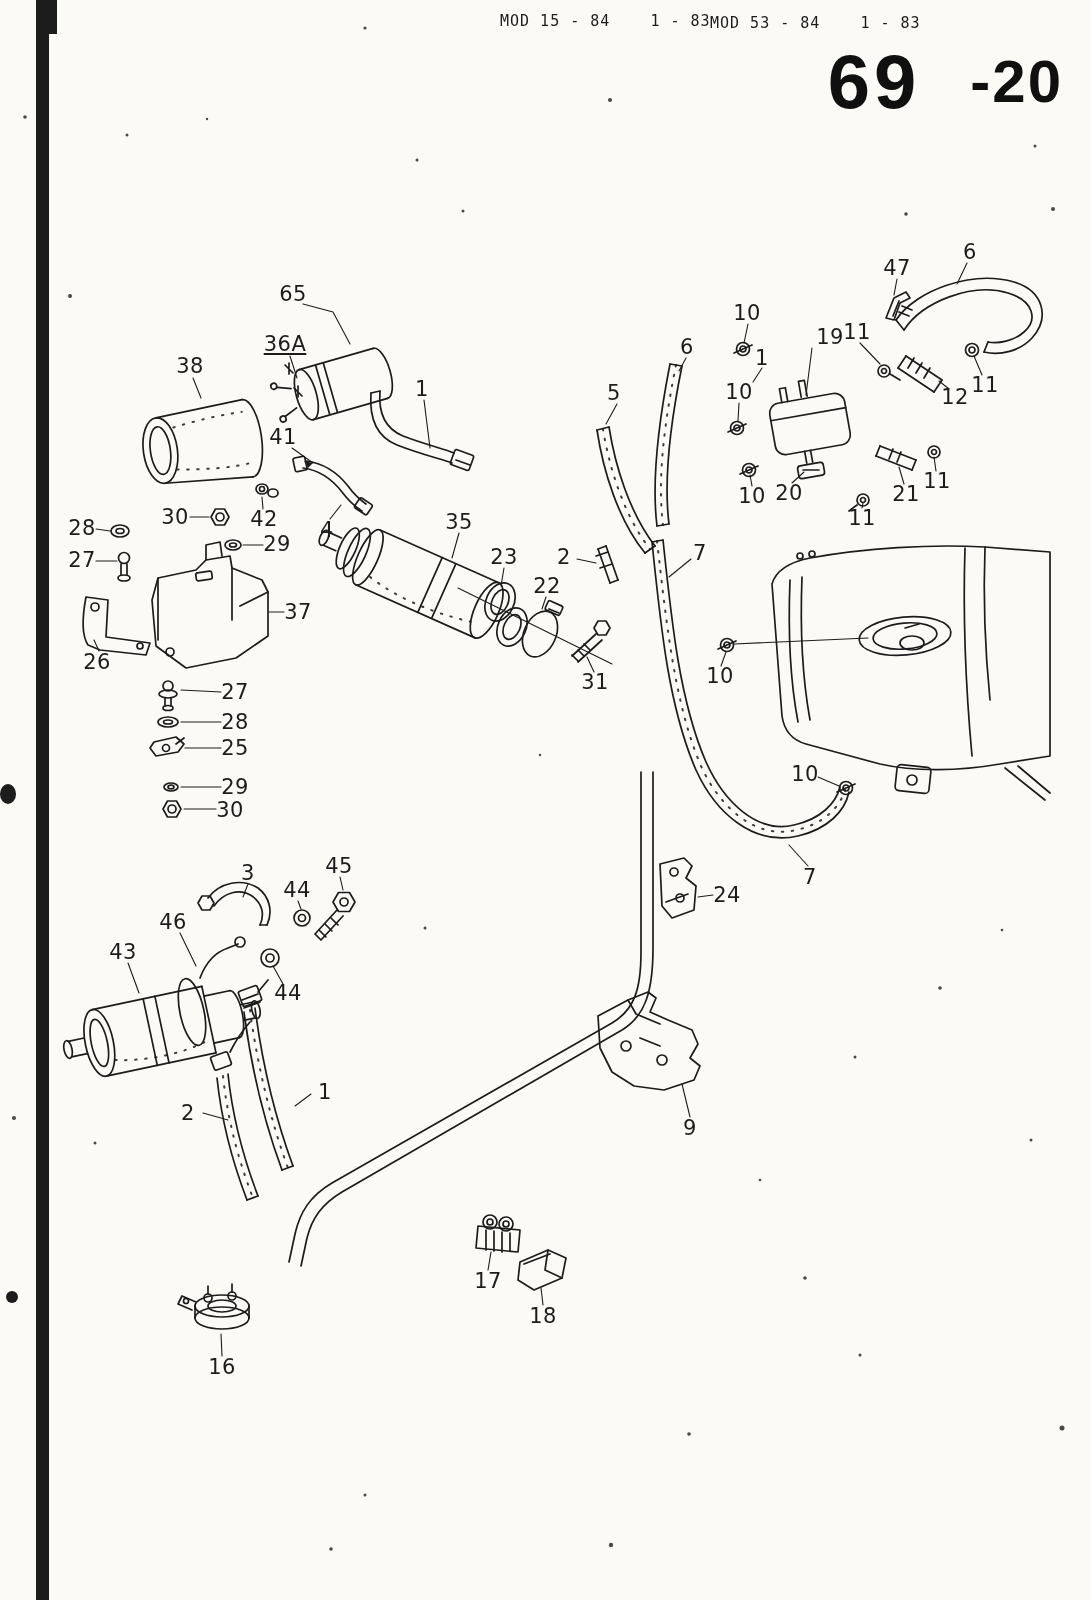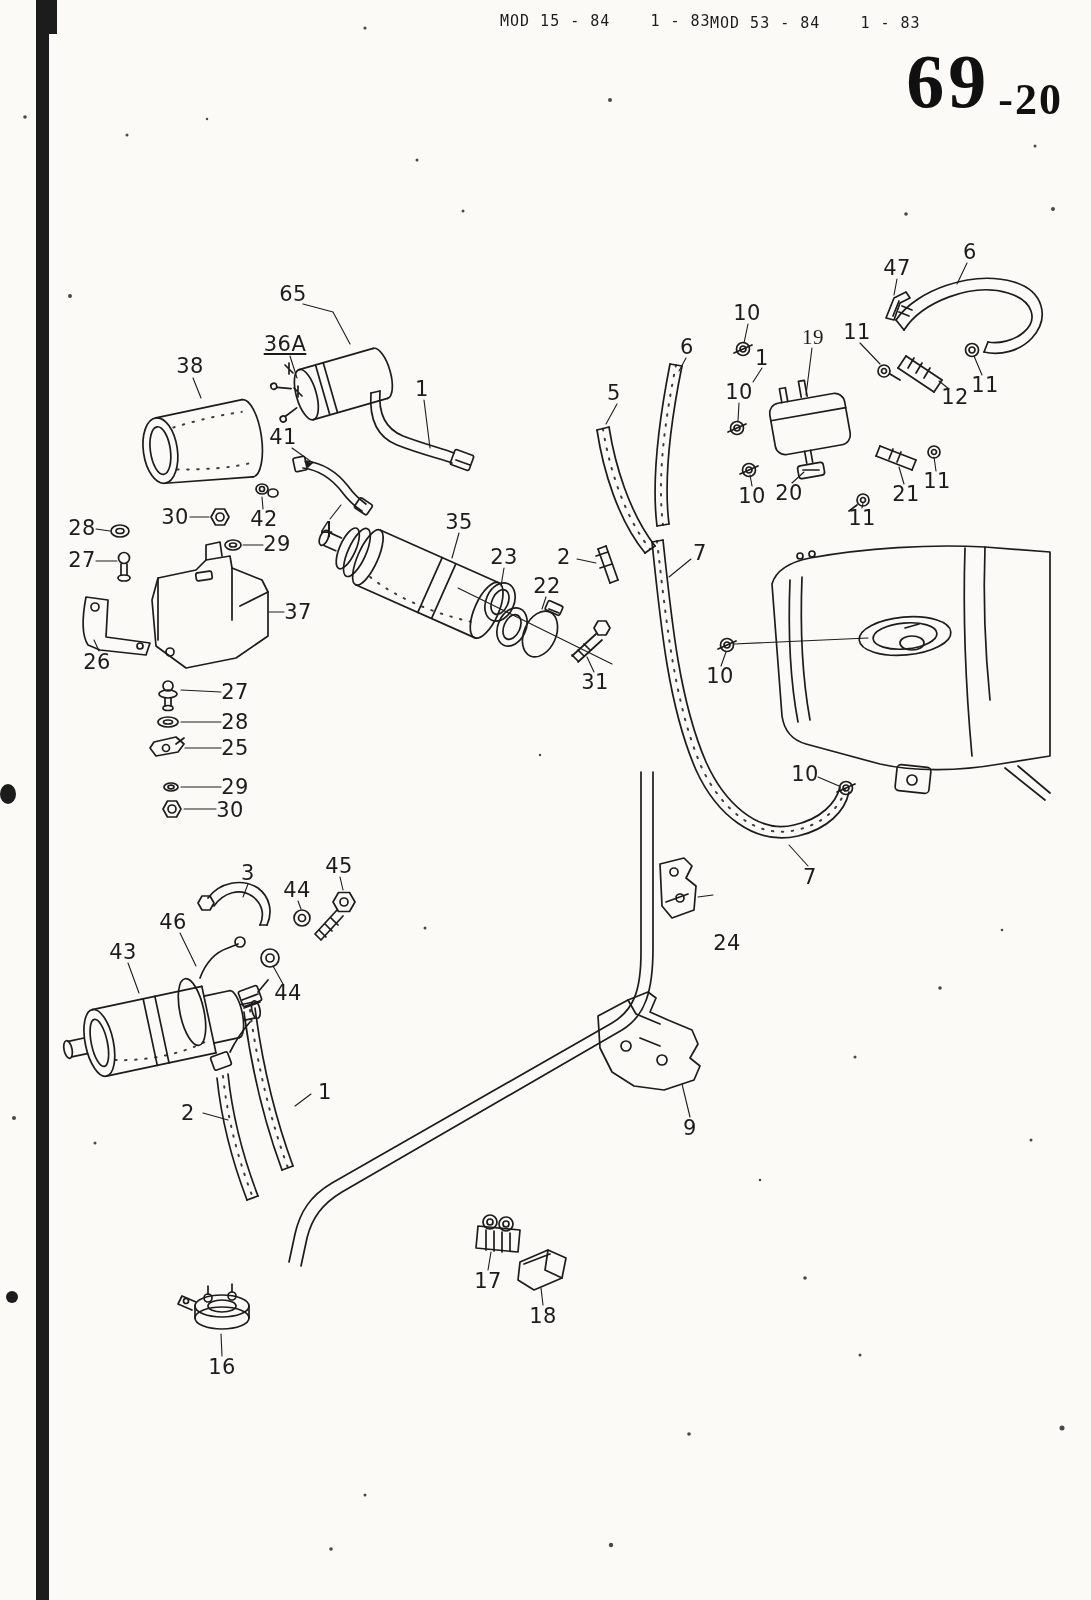--- a/index.html
+++ b/index.html
@@ -18,25 +18,25 @@
   .noise { opacity:.8; }
   .header-text {
     position:absolute; white-space:pre;
     font-family:"DejaVu Sans Mono","DejaVu Sans",monospace;
     font-size:15px; font-weight:500; letter-spacing:1px; color:var(--ink,#1c1c1c);
   }
   .header-left  { left:500px; top:12px; }
   .header-right { left:710px; top:14px; }
   .page-code {
     position:absolute; right:28px; top:38px;
-    display:flex; align-items:flex-end; gap:8px;
-    font-family:Liberation Serif, serif; font-weight:600; color:#101010;
+    display:flex; align-items:center; gap:2px;
+    font-family:Liberation Sans, sans-serif; font-weight:600; color:#101010;
   }
   .page-code .major { font-size:76px; letter-spacing:4px; }
-  .page-code .minor { font-size:44px; letter-spacing:2px; }
+  .page-code .minor { font-size:60px; letter-spacing:2px;margin-left:48px; }
   .part-label {
     position:absolute; transform:translate(-50%,-50%);
     font-size:21px; font-weight:500; letter-spacing:.5px;
     color:var(--ink,#1c1c1c); white-space:nowrap;
   }
 </style>
 </head>
 <body>
 
 <div id="stage">
@@ -508,21 +508,21 @@
       <div class="part-label" style="left: 82px; top: 560px;">27</div>
       <div class="part-label" style="left: 327px; top: 530px;">4</div>
       <div class="part-label" style="left: 459px; top: 522px;">35</div>
       <div class="part-label" style="left: 504px; top: 557px;">23</div>
       <div class="part-label" style="left: 564px; top: 557px;">2</div>
       <div class="part-label" style="left: 547px; top: 586px;">22</div>
       <div class="part-label" style="left: 614px; top: 393px;">5</div>
       <div class="part-label" style="left: 687px; top: 347px;">6</div>
       <div class="part-label" style="left: 747px; top: 313px;">10</div>
       <div class="part-label" style="left: 762px; top: 358px;">1</div>
-      <div class="part-label" style="left: 813px; top: 337px; font-family: Liberation Serif, serif;">19</div>
+      <div class="part-label" style="left: 830px; top: 337px;">19</div>
       <div class="part-label" style="left: 857px; top: 332px;">11</div>
       <div class="part-label" style="left: 897px; top: 268px;">47</div>
       <div class="part-label" style="left: 970px; top: 252px;">6</div>
       <div class="part-label" style="left: 955px; top: 397px;">12</div>
       <div class="part-label" style="left: 985px; top: 385px;">11</div>
       <div class="part-label" style="left: 739px; top: 392px;">10</div>
       <div class="part-label" style="left: 752px; top: 496px;">10</div>
       <div class="part-label" style="left: 789px; top: 493px;">20</div>
       <div class="part-label" style="left: 862px; top: 518px;">11</div>
       <div class="part-label" style="left: 906px; top: 494px;">21</div>
@@ -532,21 +532,21 @@
       <div class="part-label" style="left: 235px; top: 692px;">27</div>
       <div class="part-label" style="left: 235px; top: 722px;">28</div>
       <div class="part-label" style="left: 235px; top: 748px;">25</div>
       <div class="part-label" style="left: 235px; top: 787px;">29</div>
       <div class="part-label" style="left: 230px; top: 810px;">30</div>
       <div class="part-label" style="left: 595px; top: 682px;">31</div>
       <div class="part-label" style="left: 720px; top: 676px;">10</div>
       <div class="part-label" style="left: 700px; top: 553px;">7</div>
       <div class="part-label" style="left: 805px; top: 774px;">10</div>
       <div class="part-label" style="left: 810px; top: 877px;">7</div>
-      <div class="part-label" style="left: 727px; top: 895px; margin-top: 48px;">24</div>
+      <div class="part-label" style="left: 727px; top: 895px;">24</div>
       <div class="part-label" style="left: 248px; top: 873px;">3</div>
       <div class="part-label" style="left: 339px; top: 866px;">45</div>
       <div class="part-label" style="left: 297px; top: 890px;">44</div>
       <div class="part-label" style="left: 173px; top: 922px;">46</div>
       <div class="part-label" style="left: 123px; top: 952px;">43</div>
       <div class="part-label" style="left: 288px; top: 993px;">44</div>
       <div class="part-label" style="left: 325px; top: 1092px;">1</div>
       <div class="part-label" style="left: 188px; top: 1113px;">2</div>
       <div class="part-label" style="left: 690px; top: 1128px;">9</div>
       <div class="part-label" style="left: 488px; top: 1281px;">17</div>

